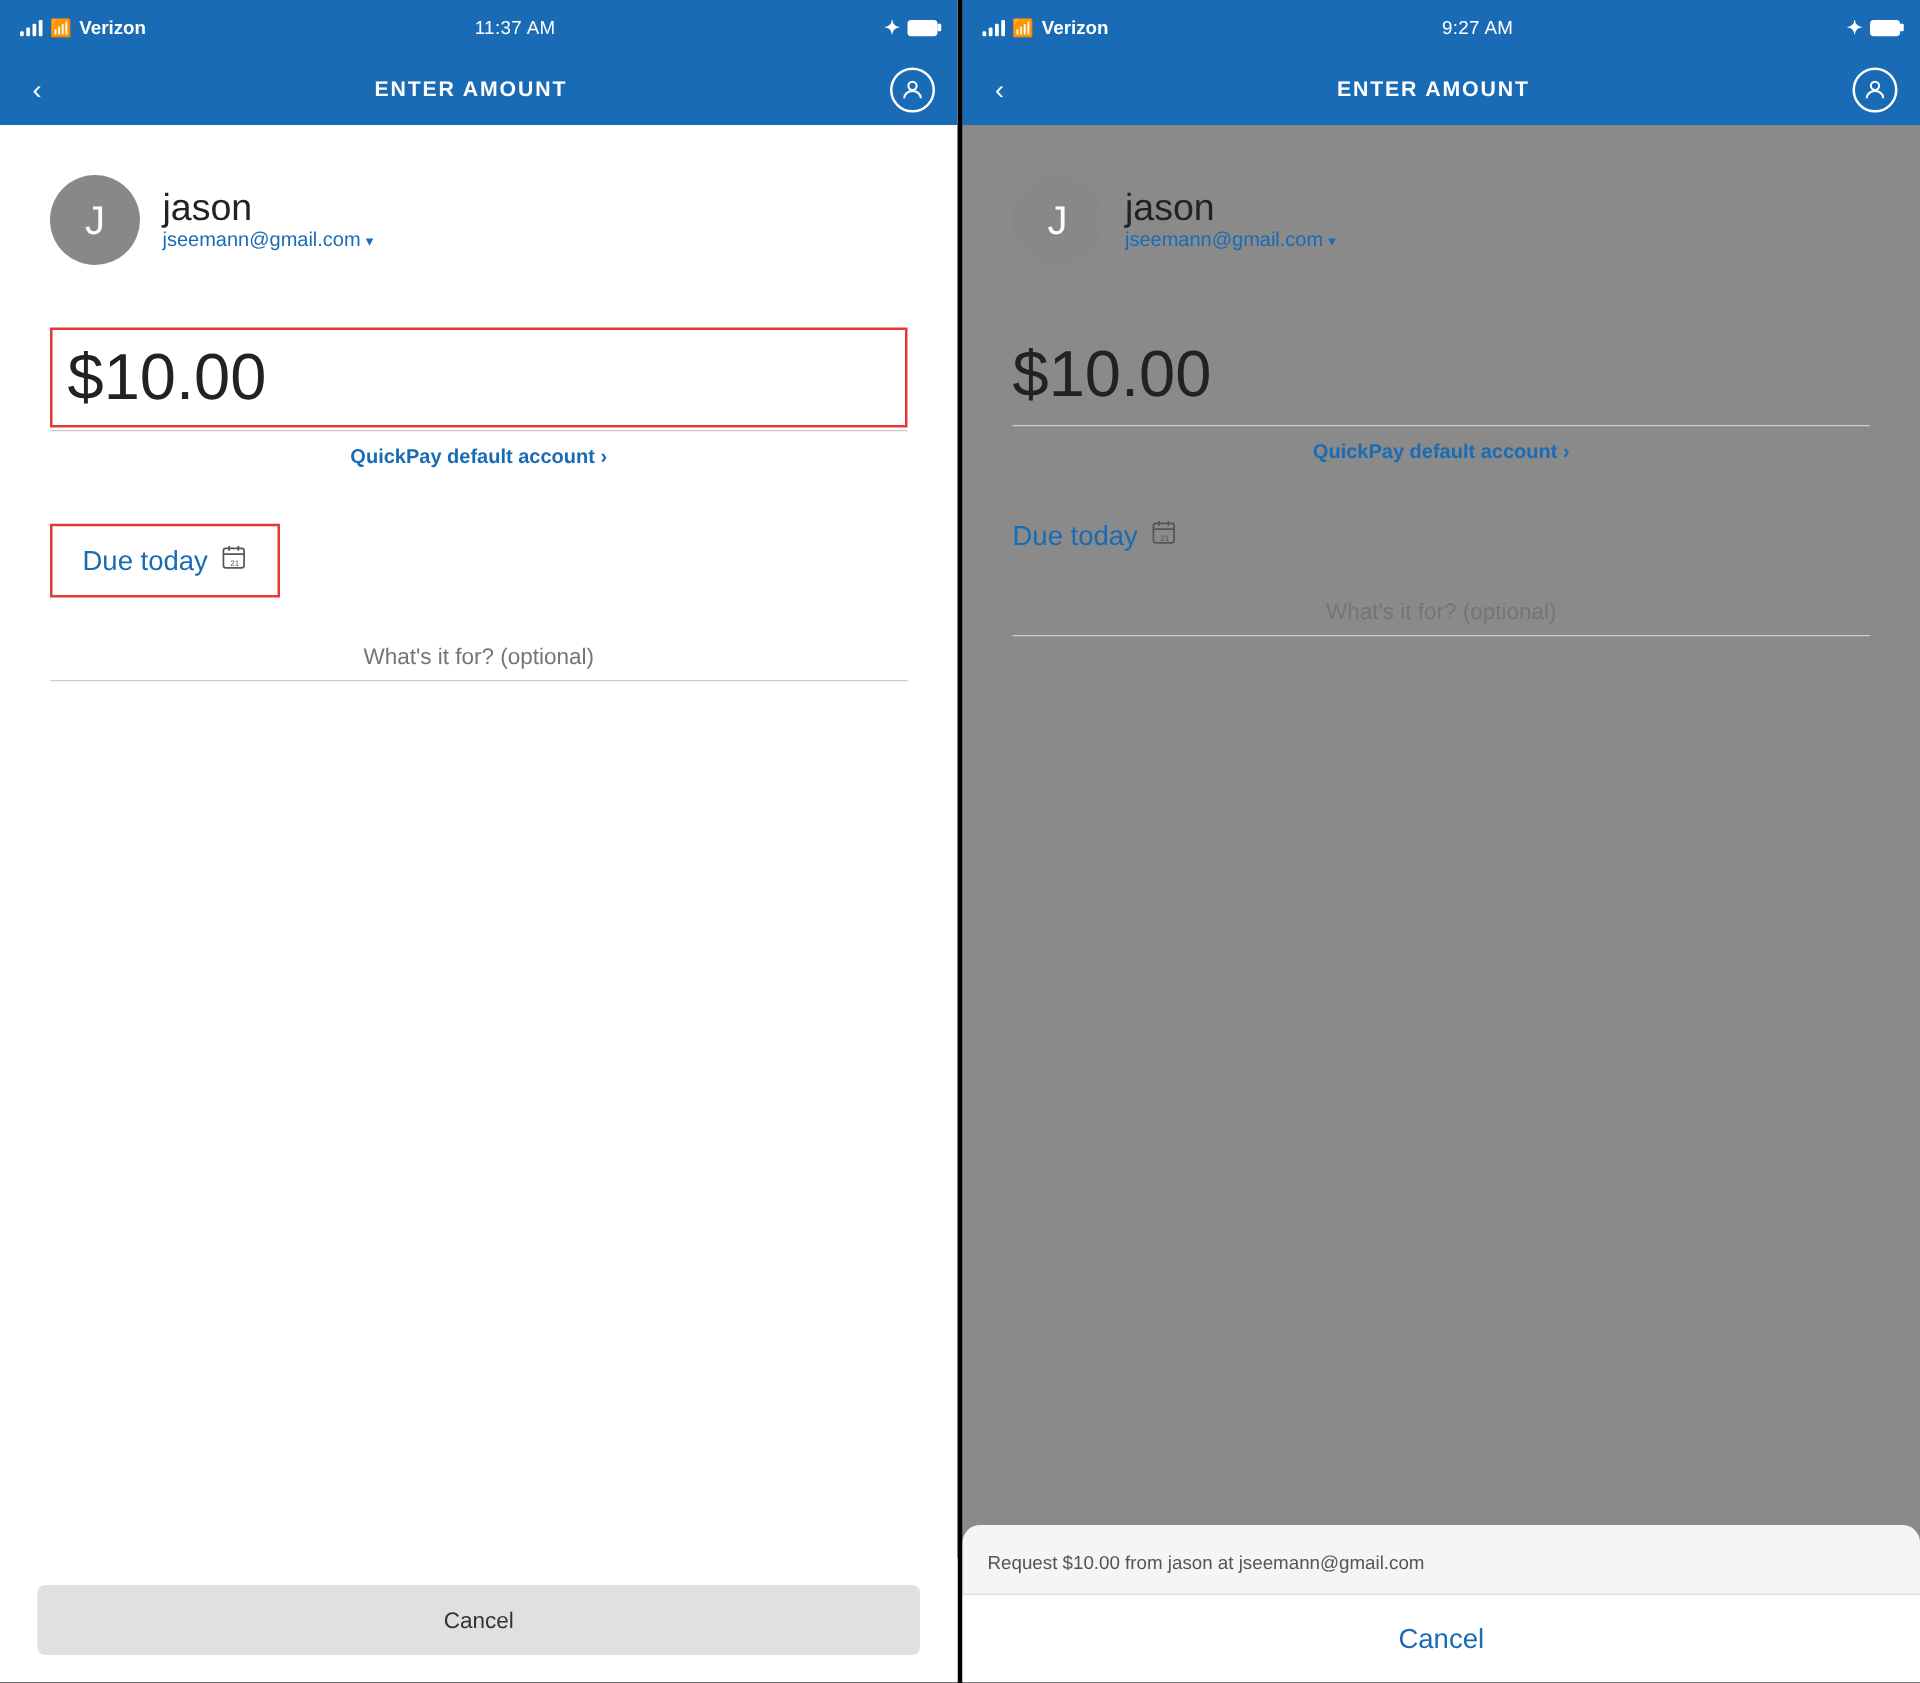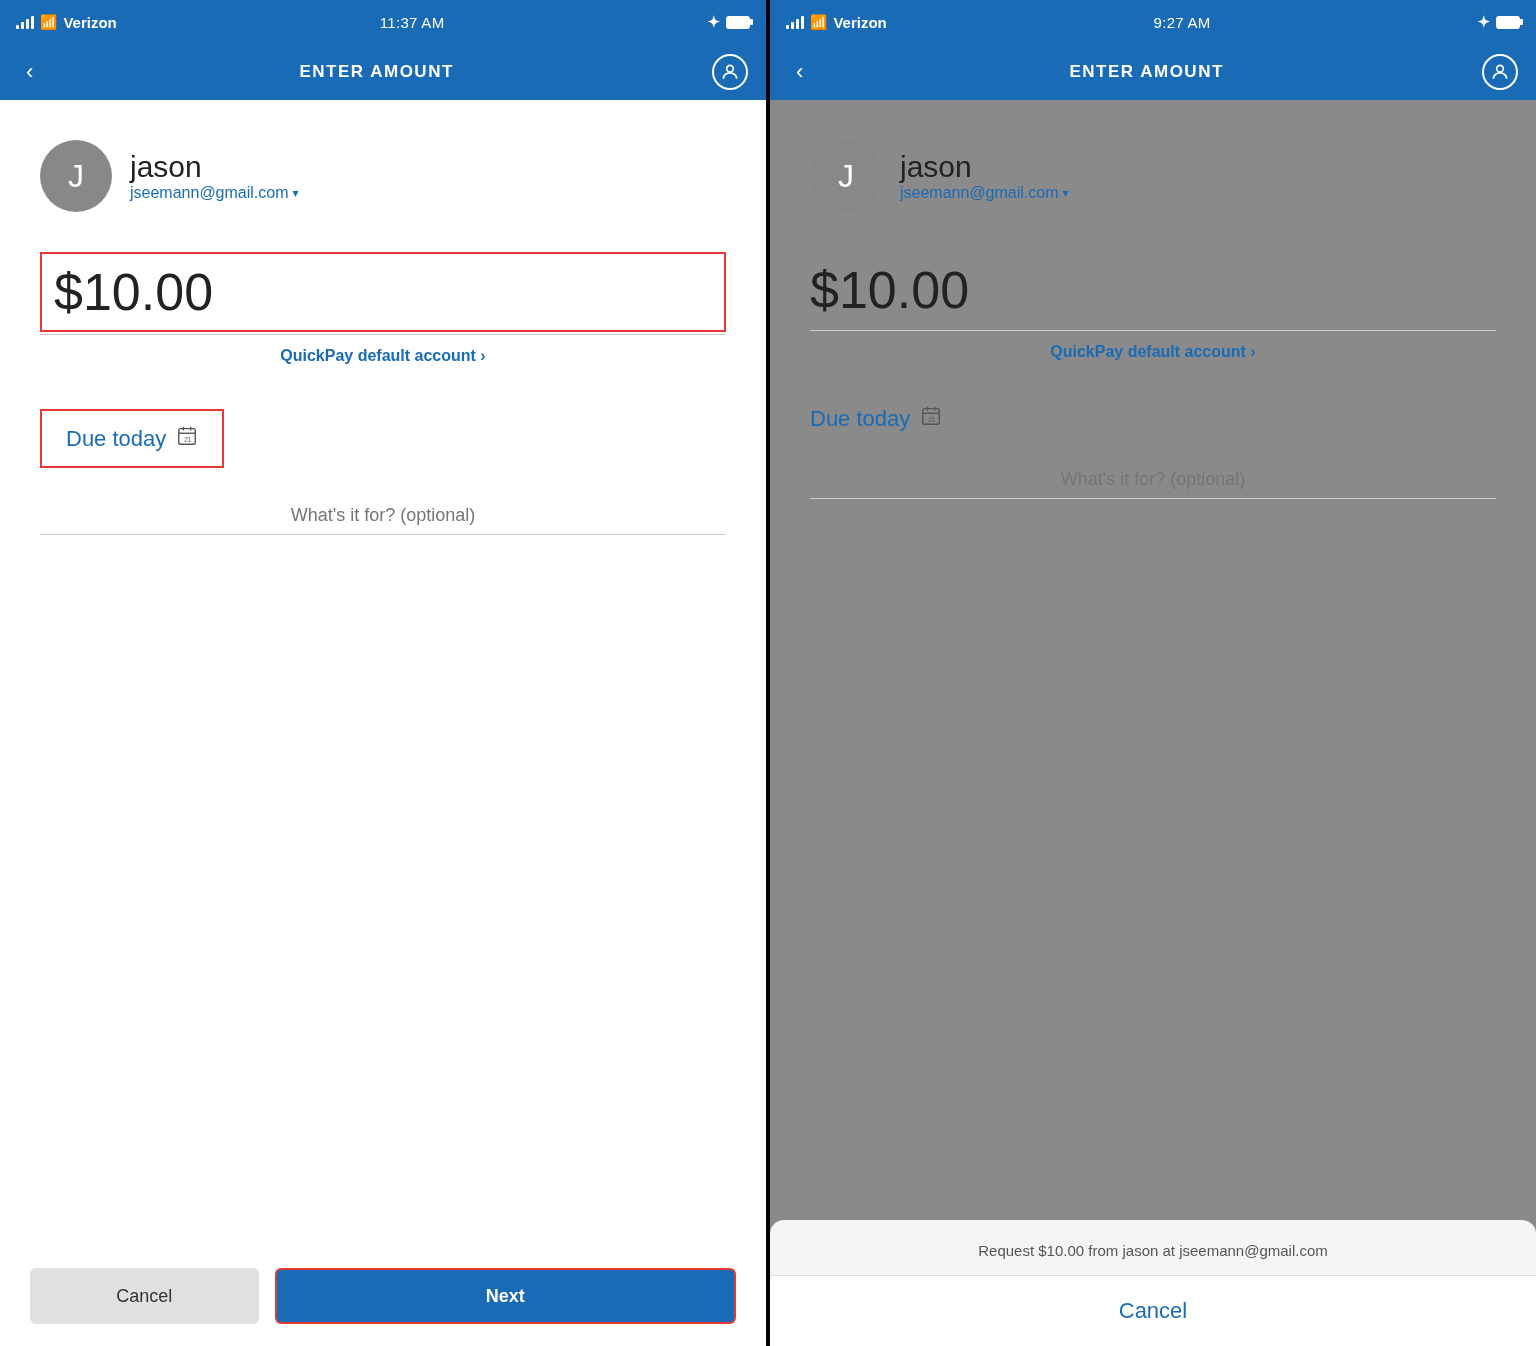--- a/index.html
+++ b/index.html
@@ -138,20 +138,21 @@
     .amount-section {
       width: 100%;
       margin-bottom: 16px;
     }
     .amount-input-wrapper {
       display: flex;
       align-items: center;
       border: 2px solid #e53935;
       padding: 8px 12px;
       margin-bottom: 2px;
+      margin-top: 10px;
     }
     .amount-value {
       font-size: 52px;
       color: #222;
       font-weight: 300;
     }
     .amount-underline {
       width: 100%;
       height: 1px;
       background: #ccc;
@@ -259,21 +260,21 @@
       bottom: 0;
       left: 0;
       right: 0;
       background: #f5f5f5;
       border-radius: 14px 14px 0 0;
       z-index: 10;
       overflow: hidden;
     }
     .confirm-message {
       padding: 22px 20px 16px 20px;
-      text-align: center;
+      text-align: left;
       font-size: 15px;
       color: #555;
       border-bottom: 1px solid #ddd;
     }
     .confirm-yes-btn {
       display: block;
       width: 100%;
       padding: 22px;
       background: #fff;
       border: none;
@@ -406,21 +407,20 @@
       </span>
     </div>
 
     <div class="whats-for-section">
       <input class="whats-for-input" type="text" placeholder="What's it for? (optional)" style="">
     </div>
   </div>
 
   <div class="bottom-bar">
     <button class="btn-cancel">Cancel</button>
-    <button class="btn-next">Next</button>
   </div>
 </div>
 
 <div class="divider"></div>
 
 <div class="phone-panel right-panel" style="position:relative;">
 
   <div class="status-bar" style="background:#1a6bb5;">
     <div class="status-bar-left">
       <div class="signal-bars">

